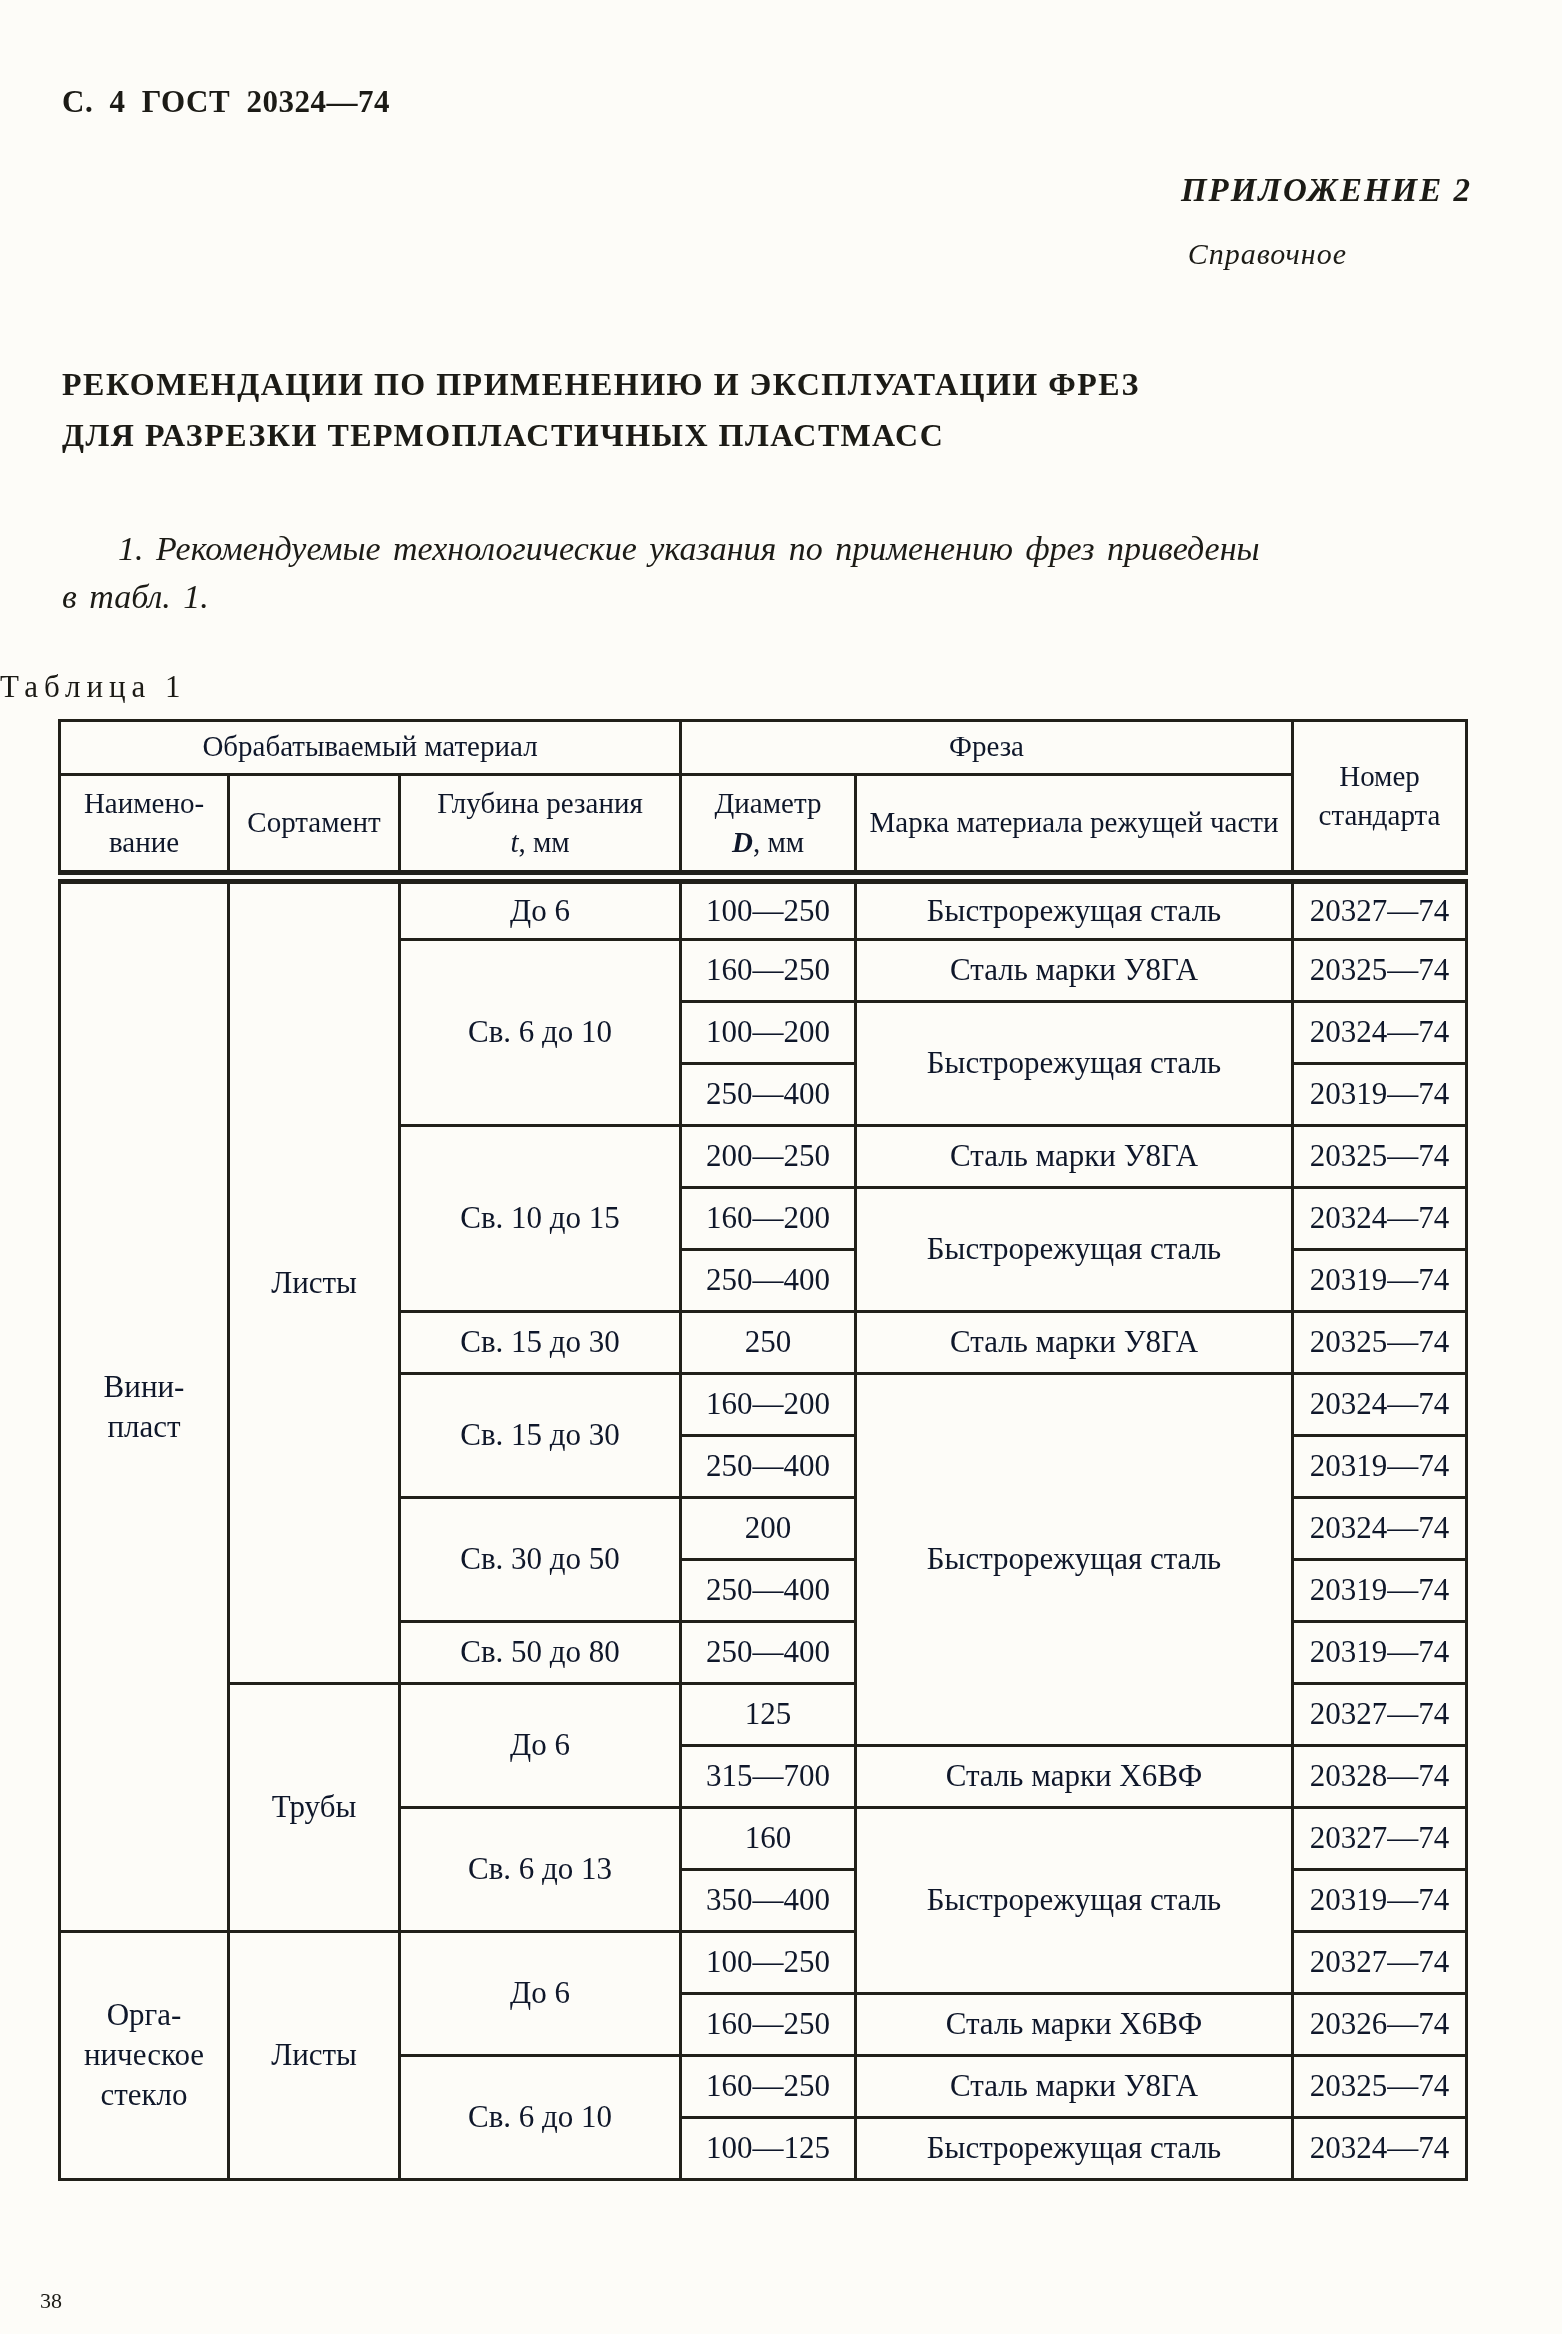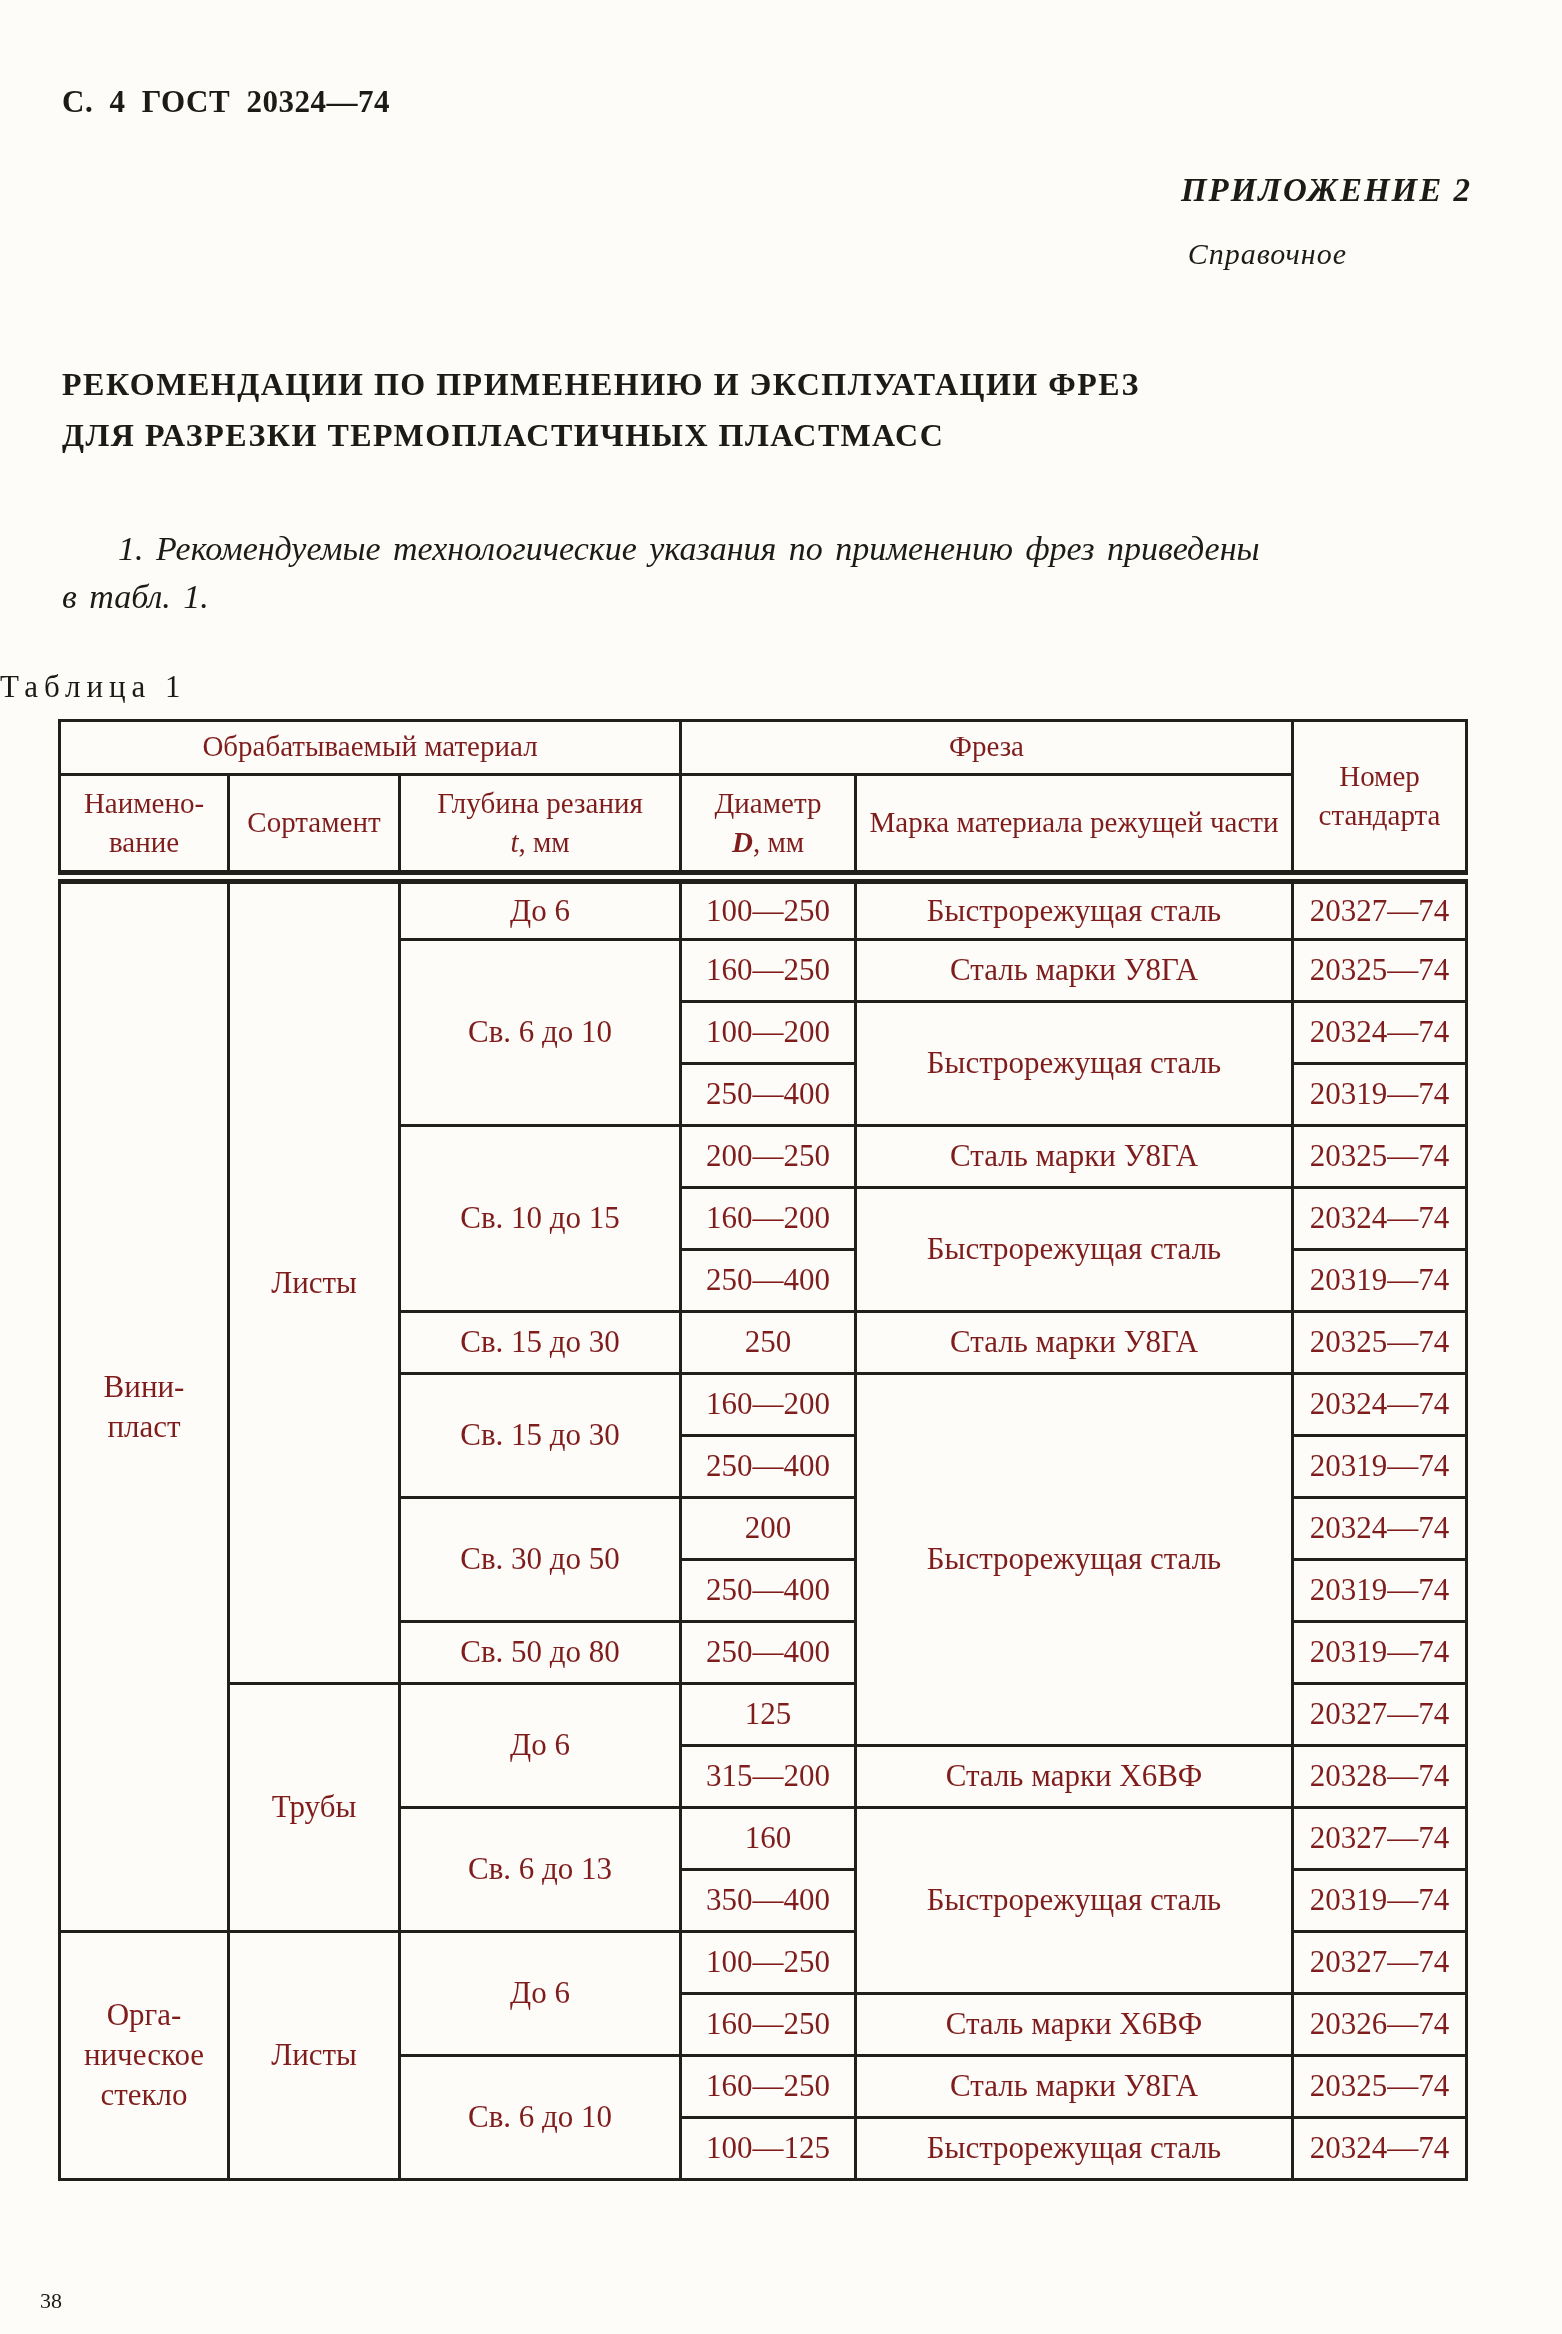--- a/index.html
+++ b/index.html
@@ -9,21 +9,21 @@
     font-family:"Liberation Serif","DejaVu Serif",serif; color:#1c1b16;
   }
   .page-header { padding-top:84px; margin-left:62px; font-size:31px; font-weight:bold; word-spacing:8px; letter-spacing:0.5px; }
   .appendix { margin-top:52px; margin-right:90px; }
   .appendix-title { text-align:right; font-size:33px; font-weight:bold; font-style:italic; letter-spacing:2px; }
   .appendix-sub { text-align:right; padding-right:125px; margin-top:28px; font-size:30px; font-style:italic; letter-spacing:1px; }
   .doc-title { margin:88px 100px 0 62px; text-align:left; font-size:32px; font-weight:bold; letter-spacing:1.5px; line-height:1.6; }
   .body-text { margin:64px 96px 0 62px; font-size:34px; line-height:1.4; text-indent:56px; word-spacing:4px;font-style:italic; }
   .table-caption { margin:48px 100px 14px 0; text-align:left; font-size:31px; letter-spacing:6px; }
 
-  table.doc-table { border-collapse:collapse; table-layout:fixed; margin-left:58px; width:1407px; color:#7f1d1d; }
+  table.doc-table { border-collapse:collapse; table-layout:fixed; margin-left:58px; width:1407px; color:#0f172a; }
   .doc-table th, .doc-table td {
     border:3px solid #21201a; font-weight:normal; text-align:center; vertical-align:middle;
     font-size:31px; line-height:1.3; padding:4px 8px; overflow:hidden;
   }
   .doc-table thead th { font-size:29px; line-height:1.35; }
   .doc-table thead .group-row th { height:54px; }
   .doc-table thead .sub-row th { height:103px; }
   .doc-table thead .sub-row th, .doc-table thead th.h-std { border-bottom:14px double #21201a; }
   .h-std, .c-std { border-right:none; }
   .doc-table tbody td { height:62px; }
@@ -160,21 +160,21 @@
       <td class="c-diam">250—400</td>
       <td class="c-std">20319—74</td>
     </tr>
     <tr>
       <td rowspan="4" class="c-sort">Трубы</td>
       <td rowspan="2" class="c-depth">До 6</td>
       <td class="c-diam">125</td>
       <td class="c-std">20327—74</td>
     </tr>
     <tr>
-      <td class="c-diam">315—200</td>
+      <td class="c-diam">315—700</td>
       <td class="c-mark">Сталь марки Х6ВФ</td>
       <td class="c-std">20328—74</td>
     </tr>
     <tr>
       <td rowspan="2" class="c-depth">Св. 6 до 13</td>
       <td class="c-diam">160</td>
       <td rowspan="3" class="c-mark">Быстрорежущая сталь</td>
       <td class="c-std">20327—74</td>
     </tr>
     <tr>

